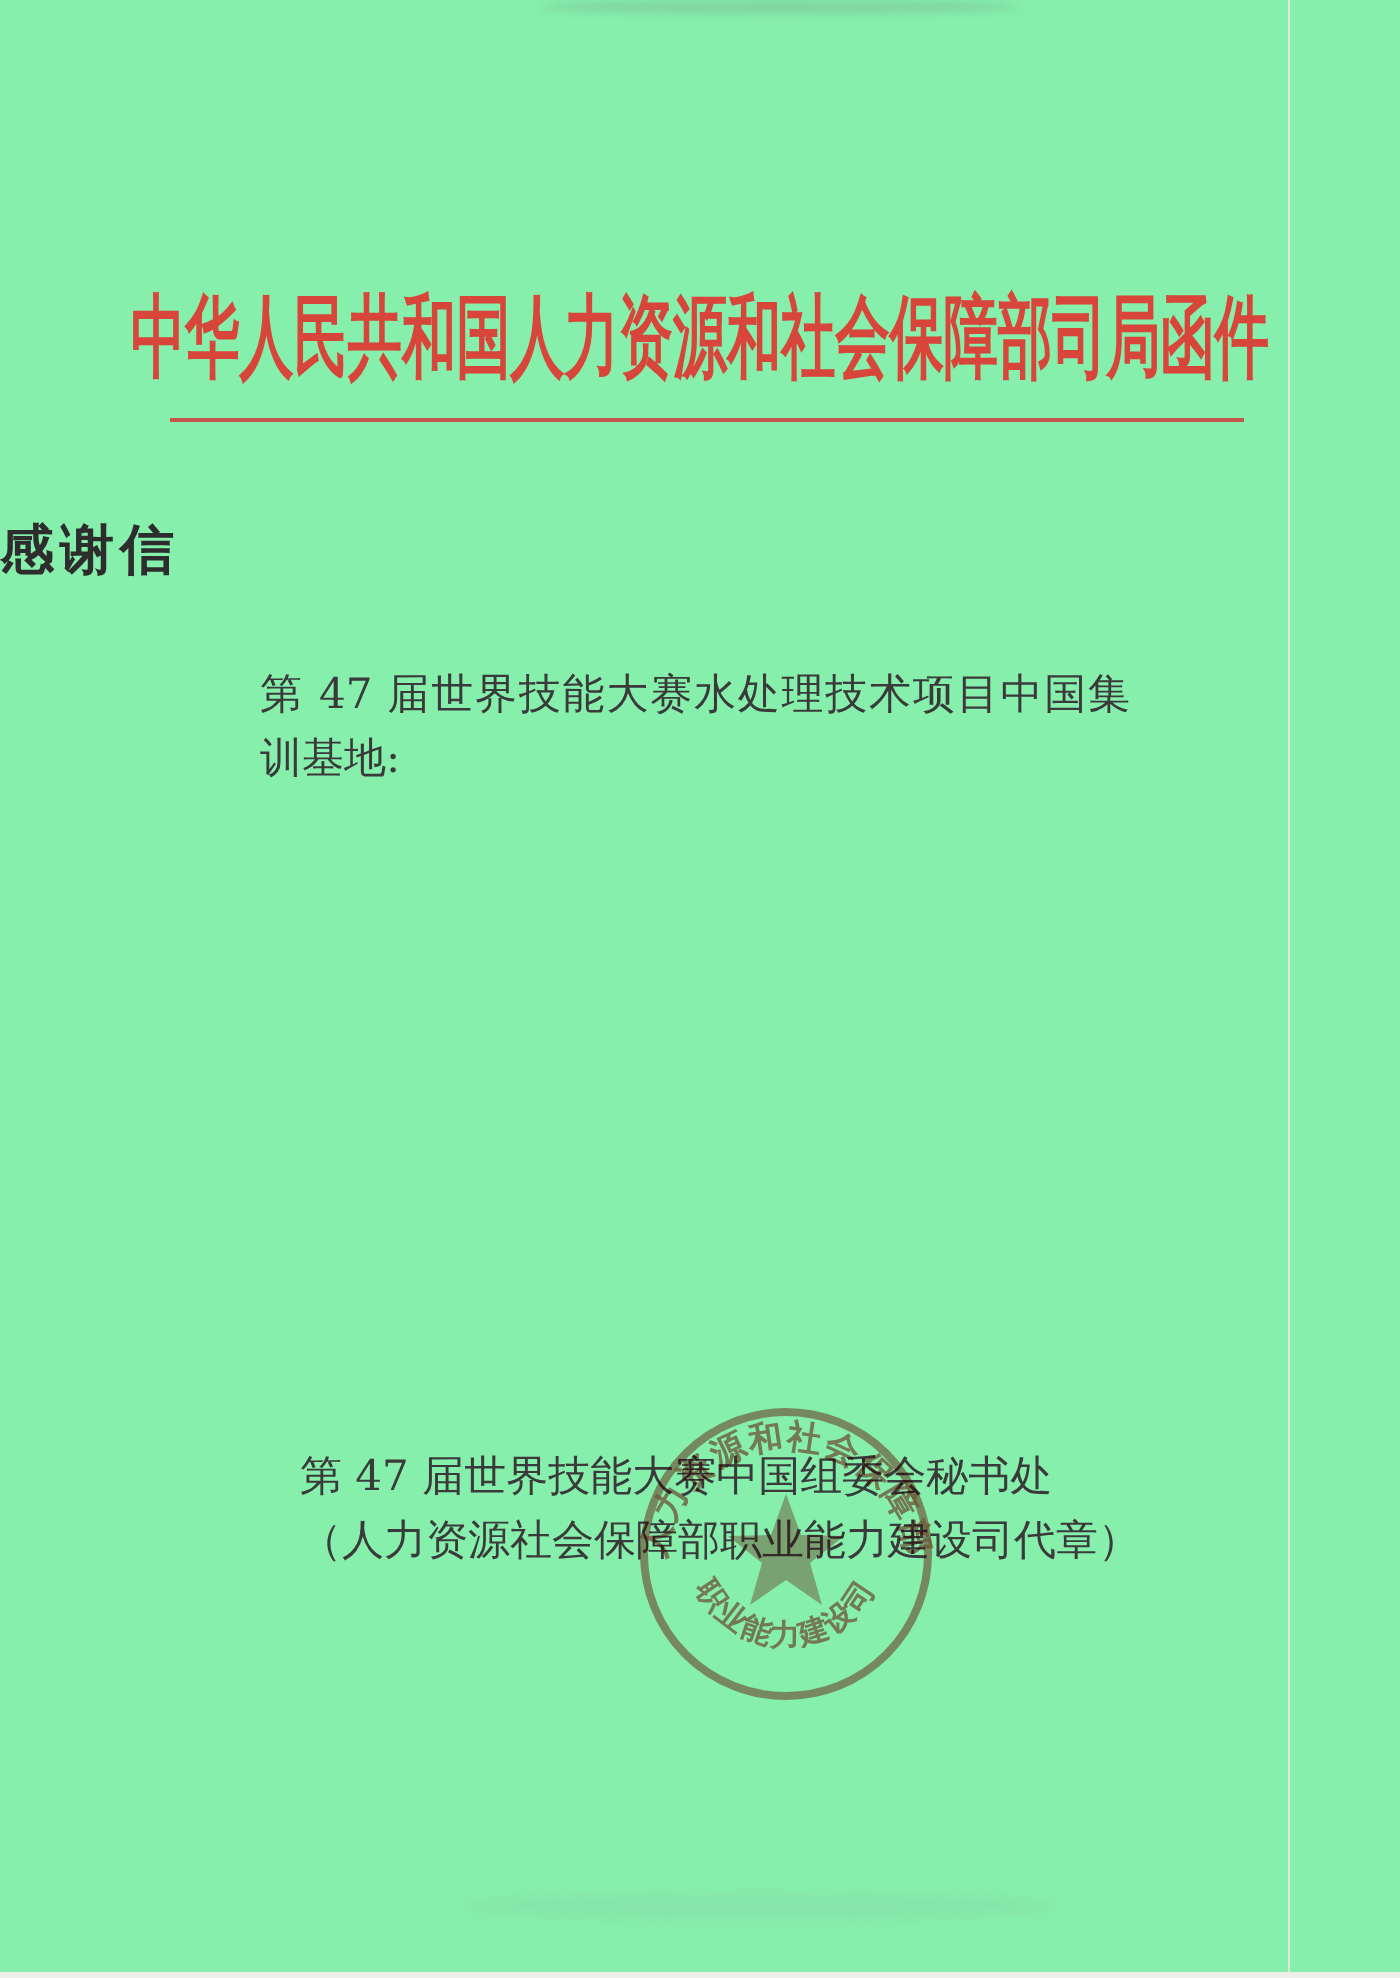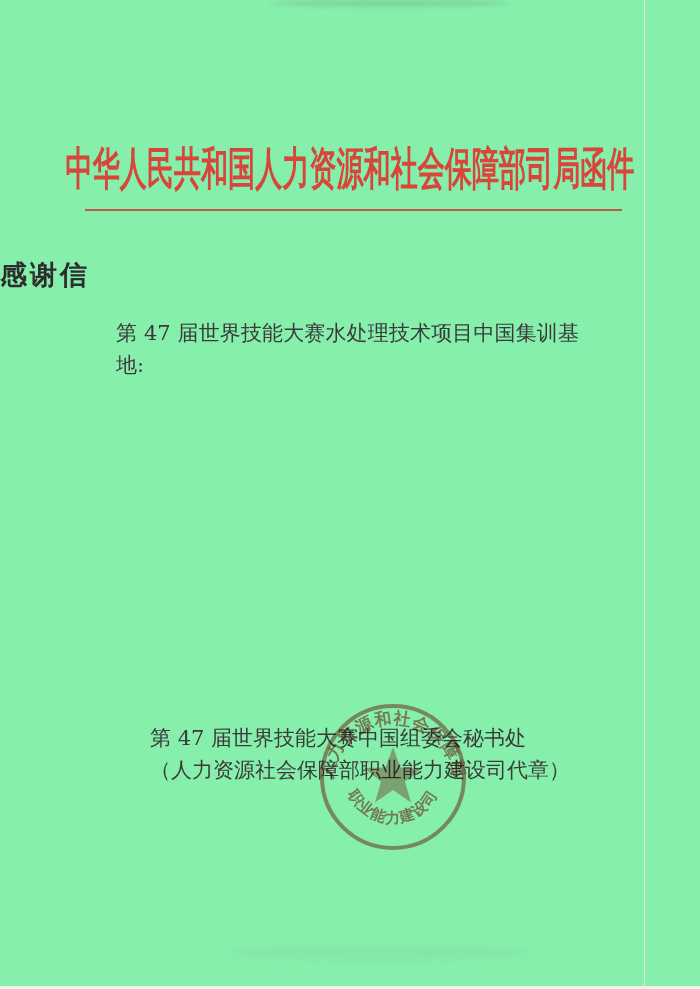--- a/index.html
+++ b/index.html
@@ -63,21 +63,21 @@
     font-size:21px;line-height:31.6px;
     color:#3a3a3a;
     text-align:justify;
   }
   .body-block .para{
     text-indent:2em;
     margin:0;
   }
   .body-block .salutation{
     text-indent:0;
-    margin:4px;
+    margin:18px;
   }
   
   .signature-block{
     position:absolute;left:150px;top:723px;width:480px;
     text-align:left;
     font-size:21px;line-height:31.5px;
     color:#3a3a3a;
   }
   
   .seal{

